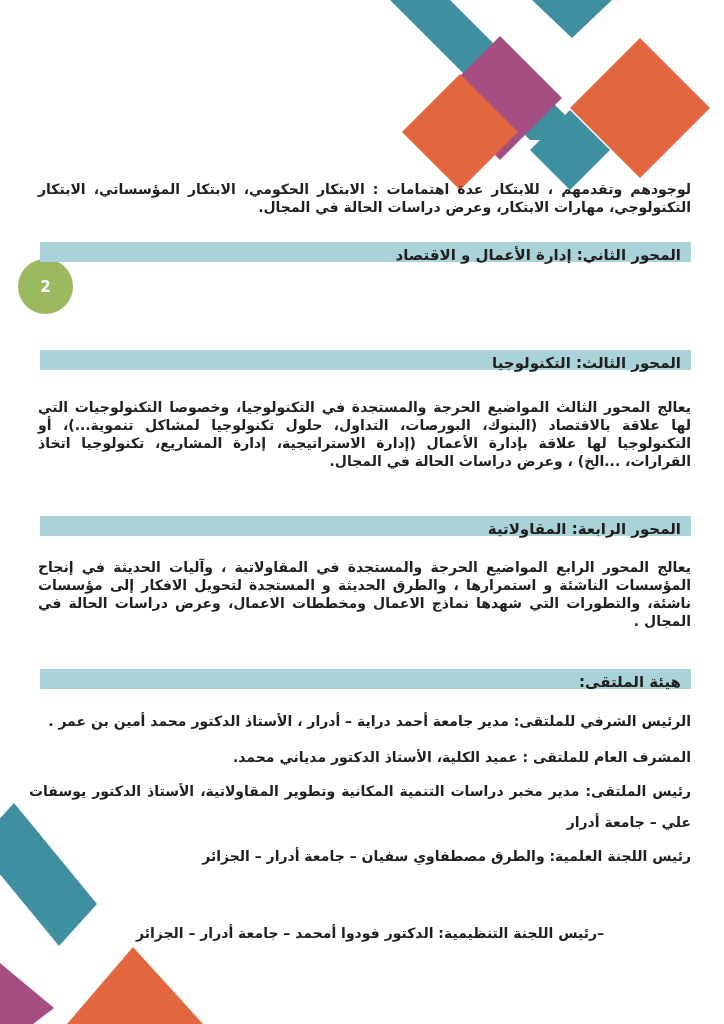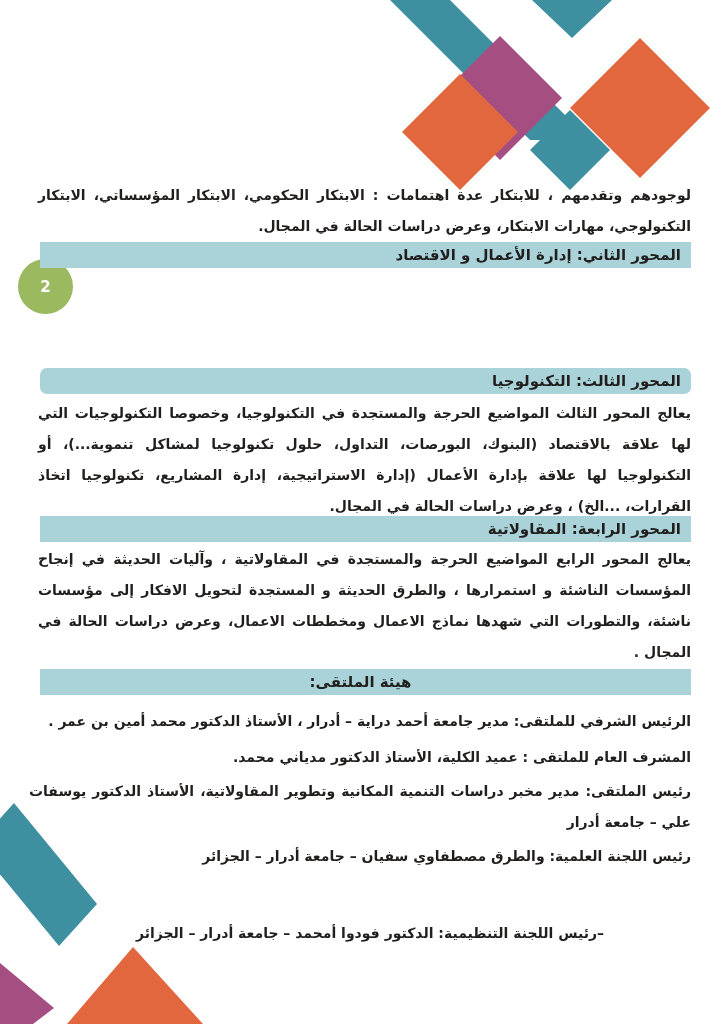--- a/index.html
+++ b/index.html
@@ -6,25 +6,25 @@
   .page{
     position:relative;width:724px;height:1024px;background:#fff;overflow:hidden;
     font-family:"DejaVu Sans", sans-serif;direction:rtl;color:var(--text,#211f1e);
   }
   .deco{position:absolute;left:0;top:0;width:724px;height:1024px;pointer-events:none;}
   .fill-teal{fill:var(--teal);}
   .fill-magenta{fill:var(--magenta);}
   .fill-orange{fill:var(--orange);}
   .body-text{
     position:absolute;right:33px;left:38px;margin:0;
-    font-size:14px;font-weight:bold;line-height:31px;
+    font-size:14px;font-weight:bold;line-height:18px;
     text-align:justify;color:var(--text);
   }
   .section-bar{
-    position:absolute;right:33px;left:40px;height:26px;
+    position:absolute;right:33px;left:40px;height:20px;
     background:var(--bar_bg);
     font-size:15px;font-weight:bold;line-height:26px;
     padding-right:10px;box-sizing:border-box;color:var(--text);
   }
   .role-line{
     position:absolute;right:33px;left:29px;margin:0;
     font-size:14px;font-weight:bold;line-height:31px;
     text-align:right;color:var(--text);
   }
   .role-justify{text-align:justify;}
@@ -58,31 +58,31 @@
   <div class="page-num">
     <span>2</span>
   </div>
 
   <p class="body-text z-text" style="top:180px;">لوجودهم وتقدمهم ، للابتكار عدة اهتمامات : الابتكار الحكومي، الابتكار المؤسساتي، الابتكار التكنولوجي، مهارات الابتكار، وعرض دراسات الحالة في المجال.</p>
 
   <div class="section-bar" style="top:242px;">
     <span>المحور الثاني: إدارة الأعمال و الاقتصاد</span>
   </div>
 
-  <div class="section-bar" style="top:368px;border-radius:7px;">
+  <div class="section-bar" style="top:350px;">
     <span>المحور الثالث:  التكنولوجيا</span>
   </div>
   <p class="body-text" style="top:398px;">يعالج المحور الثالث المواضيع الحرجة والمستجدة في التكنولوجيا، وخصوصا التكنولوجيات التي لها علاقة بالاقتصاد (البنوك، البورصات، التداول، حلول تكنولوجيا لمشاكل تنموية...)، أو التكنولوجيا لها علاقة بإدارة الأعمال (إدارة الاستراتيجية، إدارة المشاريع، تكنولوجيا اتخاذ القرارات، ...الخ) ، وعرض دراسات الحالة في المجال.</p>
 
   <div class="section-bar" style="top:516px;">
     <span>المحور الرابعة: المقاولاتية</span>
   </div>
-  <p class="body-text" style="top:544px;">يعالج المحور الرابع المواضيع الحرجة والمستجدة في المقاولاتية ، وآليات الحديثة في إنجاح المؤسسات الناشئة و استمرارها ، والطرق الحديثة و المستجدة لتحويل الافكار إلى مؤسسات ناشئة، والتطورات التي شهدها نماذج الاعمال ومخططات الاعمال، وعرض دراسات الحالة في المجال .</p>
+  <p class="body-text" style="top:558px;">يعالج المحور الرابع المواضيع الحرجة والمستجدة في المقاولاتية ، وآليات الحديثة في إنجاح المؤسسات الناشئة و استمرارها ، والطرق الحديثة و المستجدة لتحويل الافكار إلى مؤسسات ناشئة، والتطورات التي شهدها نماذج الاعمال ومخططات الاعمال، وعرض دراسات الحالة في المجال .</p>
 
-  <div class="section-bar" style="top:669px;text-align:center;">
+  <div class="section-bar" style="top:669px;">
     <span>هيئة الملتقى:</span>
   </div>
 
   <p class="role-line" style="top:706px;">الرئيس الشرفي للملتقى: مدير جامعة أحمد دراية – أدرار ، الأستاذ الدكتور محمد أمين بن عمر .</p>
   <p class="role-line" style="top:742px;">المشرف العام للملتقى : عميد الكلية، الأستاذ الدكتور مدياني محمد.</p>
   <p class="role-line role-justify" style="top:776px;">رئيس الملتقى:  مدير مخبر دراسات التنمية المكانية وتطوير المقاولاتية، الأستاذ الدكتور يوسفات علي – جامعة أدرار</p>
   <p class="role-line" style="top:841px;">رئيس اللجنة العلمية: والطرق مصطفاوي سفيان – جامعة أدرار – الجزائر</p>
   <p class="role-line role-indent-last" style="top:918px;">–رئيس اللجنة التنظيمية: الدكتور فودوا أمحمد – جامعة أدرار – الجزائر</p>
 
 </div>

